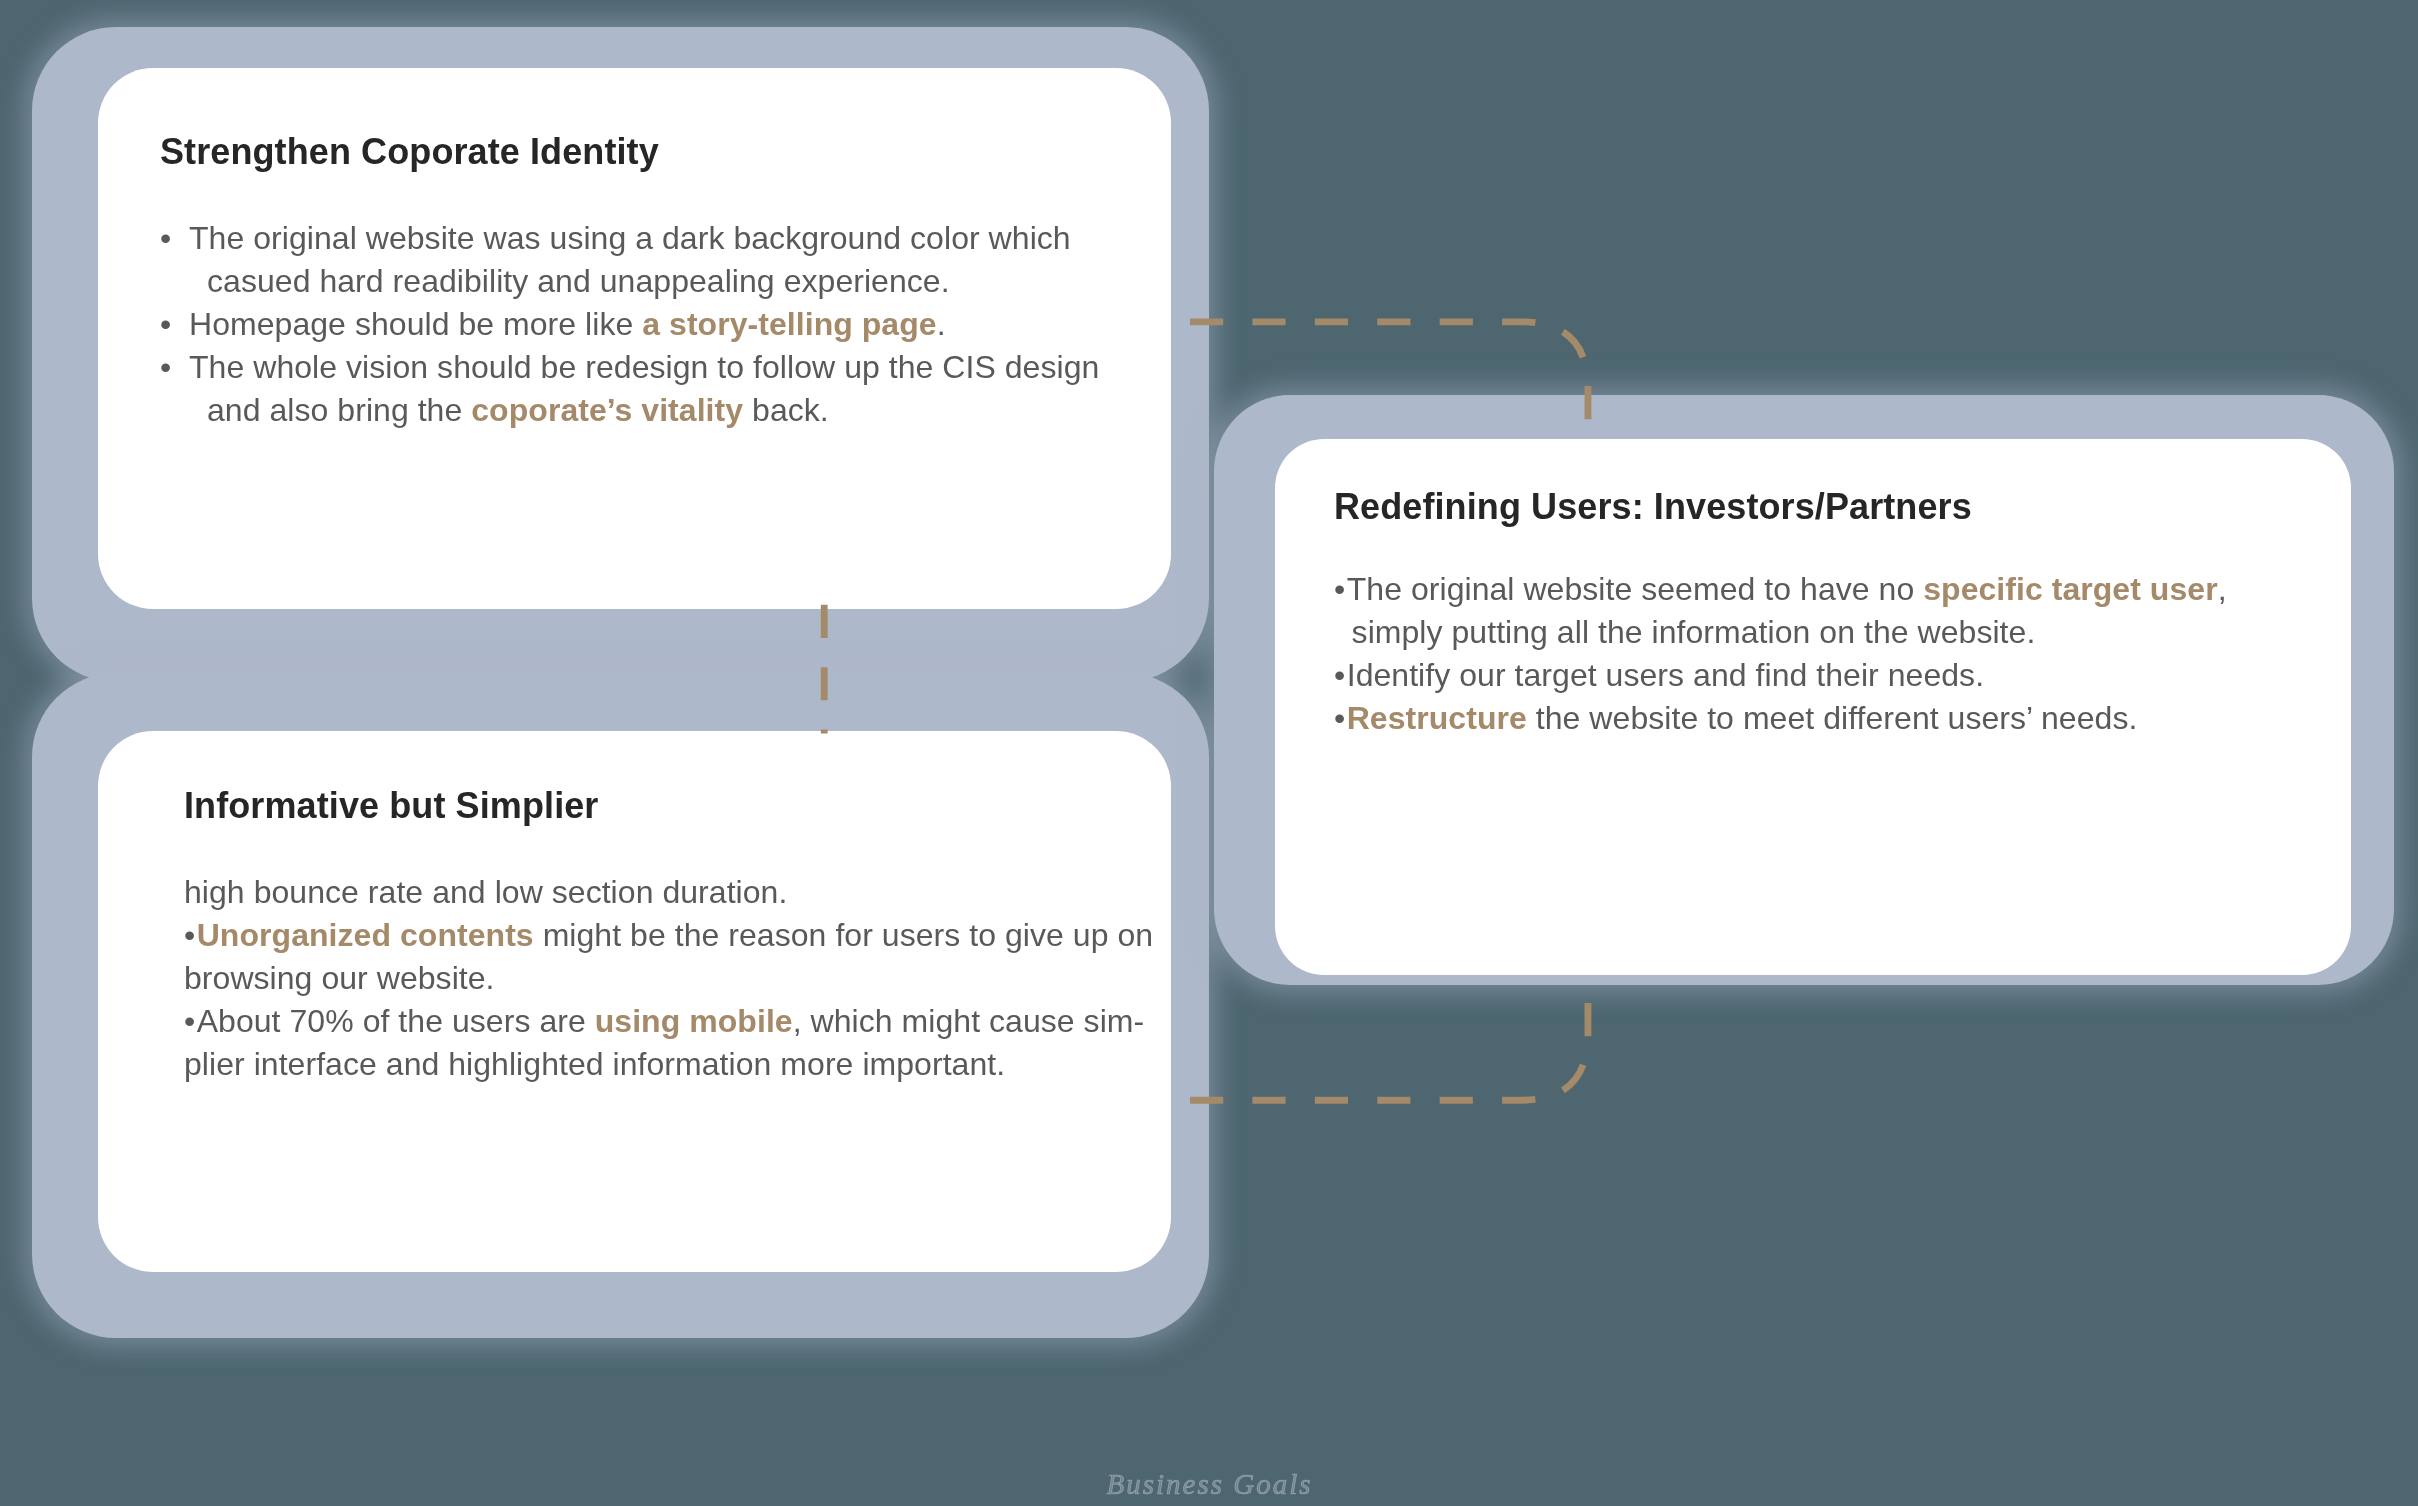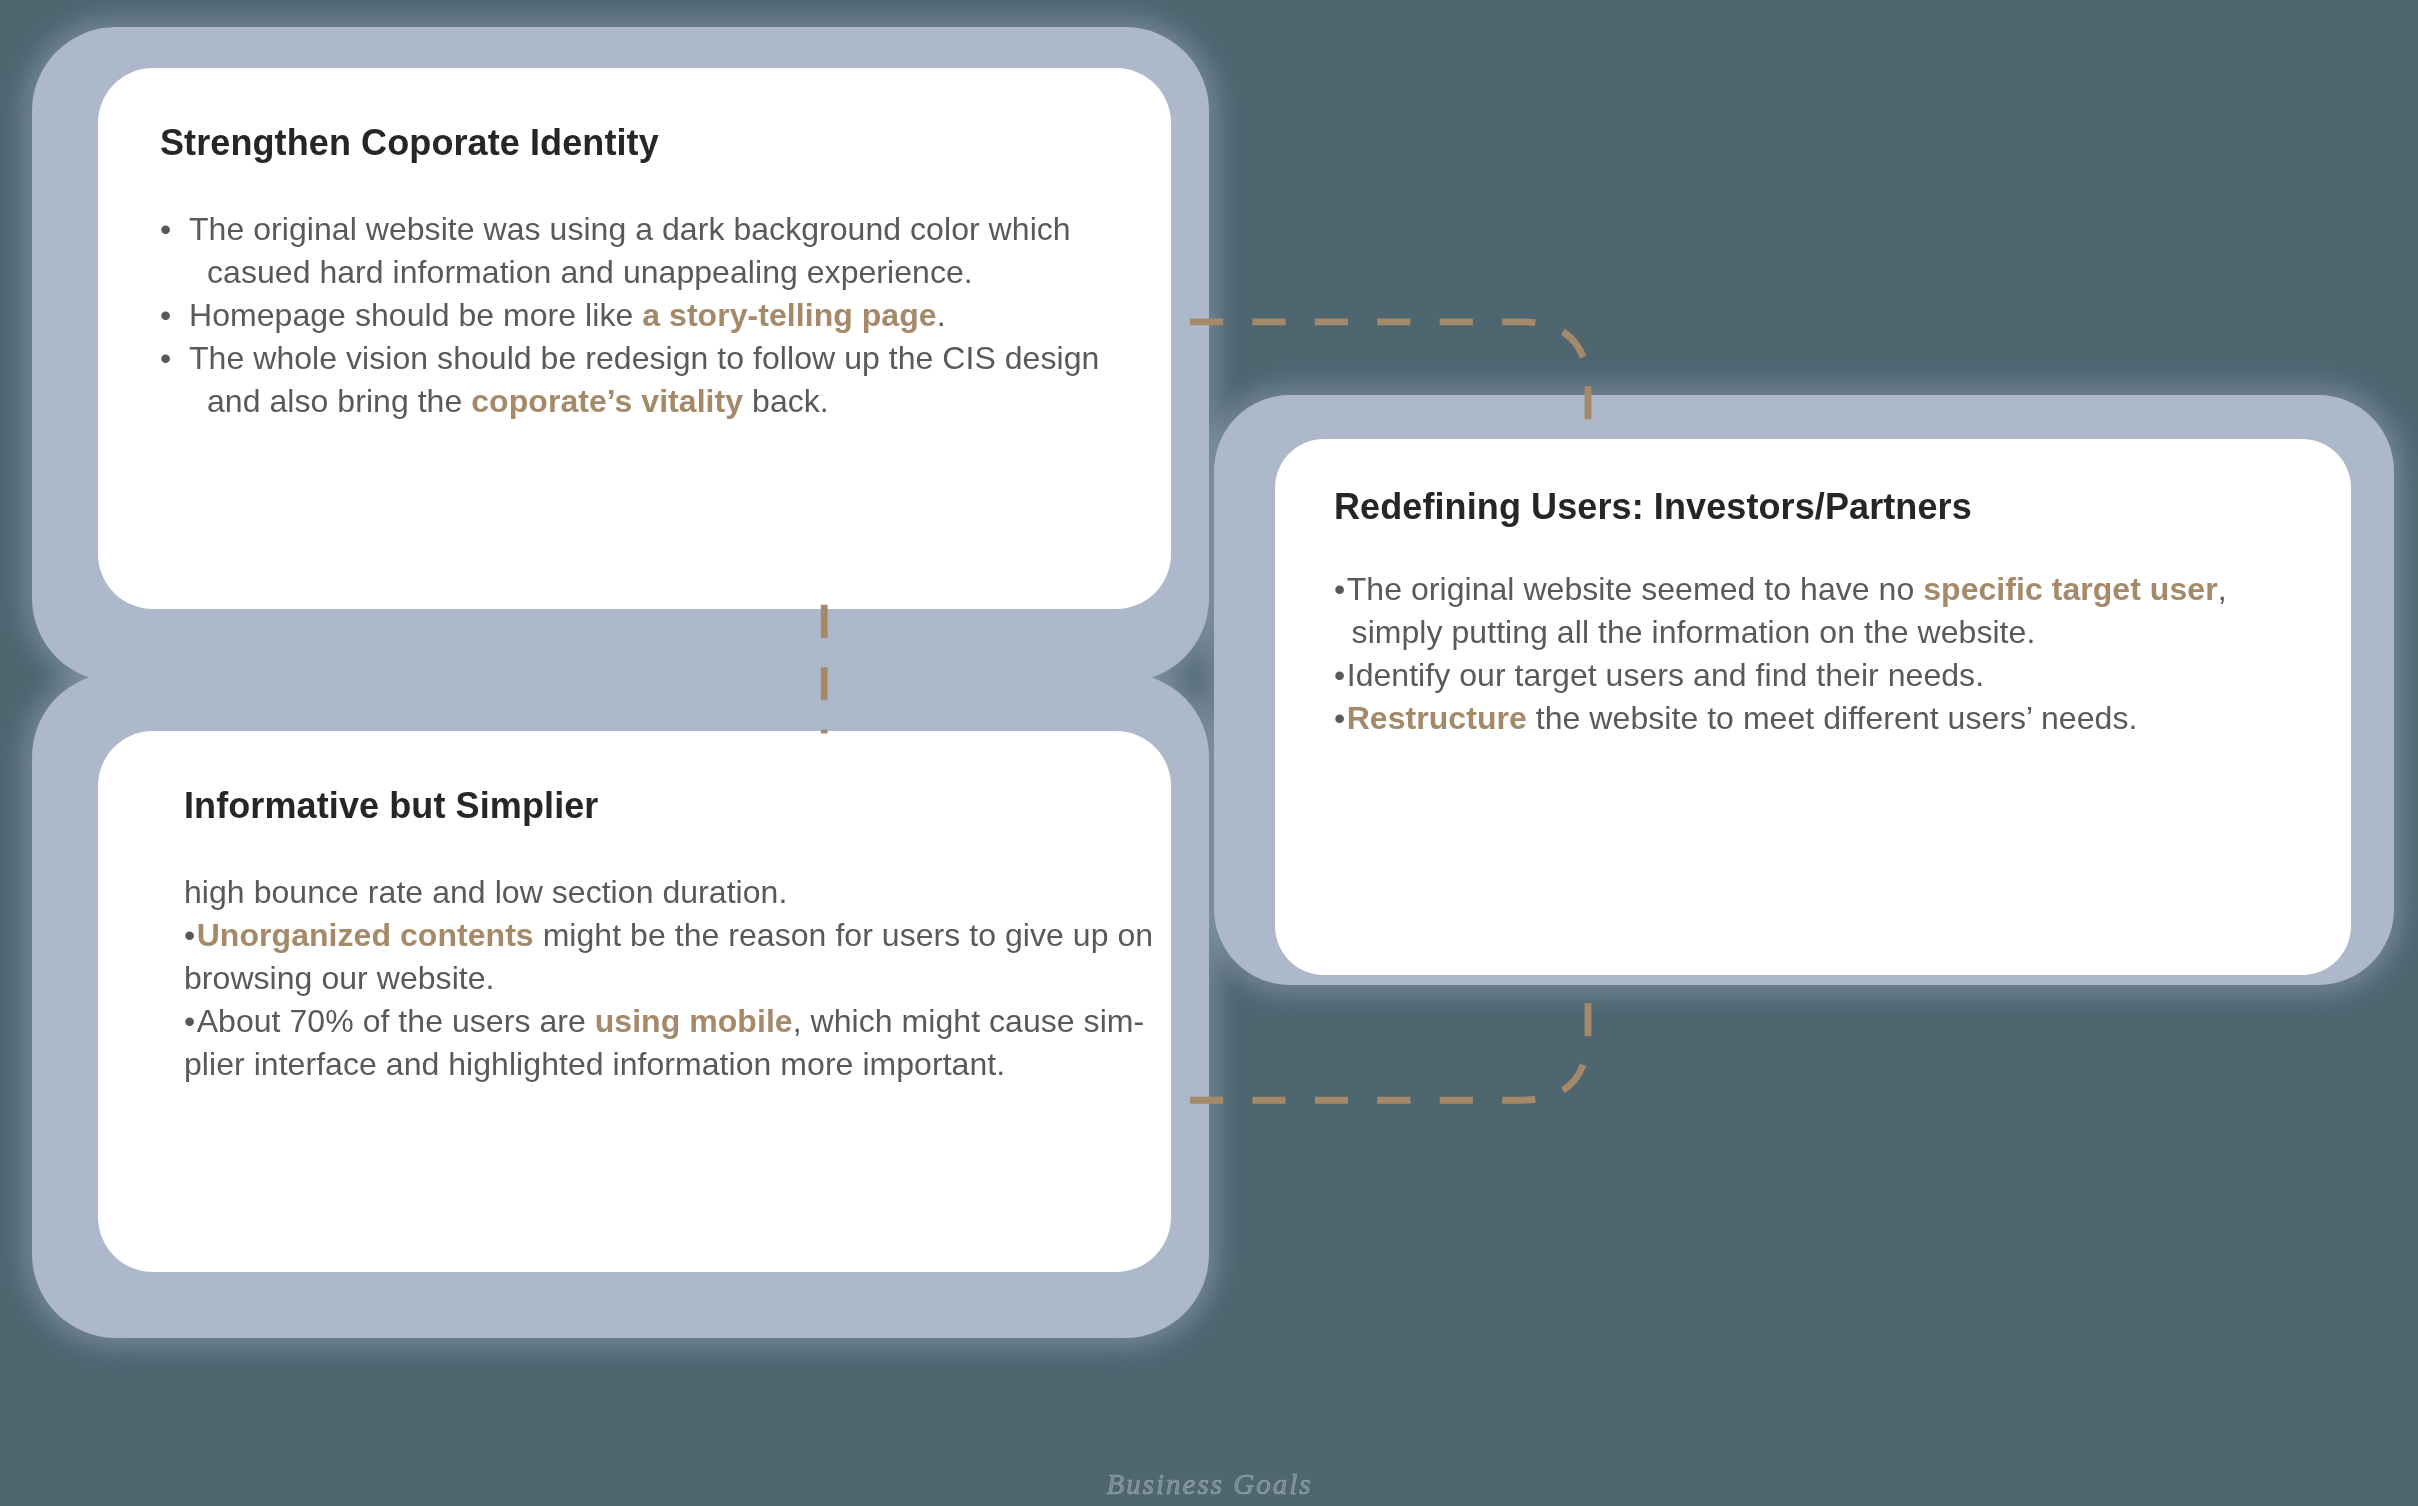--- a/index.html
+++ b/index.html
@@ -44,21 +44,21 @@
   #card-bottom-left { left: 98px;  top: 731px;  width: 1073px; height: 541px; }
   #card-right       { left: 1275px; top: 439px;  width: 1076px; height: 536px; border-radius: 49px; }
 
   .card-inner {
     position: absolute;
     left: 0; top: 0;
     width: 100%;
     height: 100%;
     box-sizing: border-box;
   }
-  #card-top-left .card-inner    { padding: 54px 32px 0 62px; }
+  #card-top-left .card-inner    { padding: 54px 32px 0 62px; margin-top: 9px; }
   #card-bottom-left .card-inner { padding: 54px 60px 0 62px; margin-left: 24px; }
   #card-right .card-inner       { padding: 47px 59px 0 59px; border-radius: 17px; }
 
   .card-title {
     font-size: 36px;
     font-weight: bold;
     color: #262626;
     letter-spacing: 0.1px;
     line-height: 1.15;
     margin: 0 0 45px 0;
@@ -121,21 +121,21 @@
 <body>
 
 <div id="stage">
 
   <div class="frame" id="frame-top-left"></div>
   <div class="card" id="card-top-left">
     <div class="card-inner">
       <h2 class="card-title">Strengthen Coporate Identity</h2>
       <div class="bullets style-spaced">
           <div class="bullet-line"><span class="dot">•</span><span>The original website was using a dark background color which</span></div>
-          <div class="bullet-line cont"><span>casued hard information and unappealing experience.</span></div>
+          <div class="bullet-line cont"><span>casued hard readibility and unappealing experience.</span></div>
           <div class="bullet-line"><span class="dot">•</span><span>Homepage should be more like </span><span class="hl">a story-telling page</span><span>.</span></div>
           <div class="bullet-line"><span class="dot">•</span><span>The whole vision should be redesign to follow up the CIS design</span></div>
           <div class="bullet-line cont"><span>and also bring the </span><span class="hl">coporate’s vitality</span><span> back.</span></div>
         </div>
     </div>
   </div>
 
   <div class="frame" id="frame-bottom-left"></div>
   <div class="card" id="card-bottom-left">
     <div class="card-inner">

